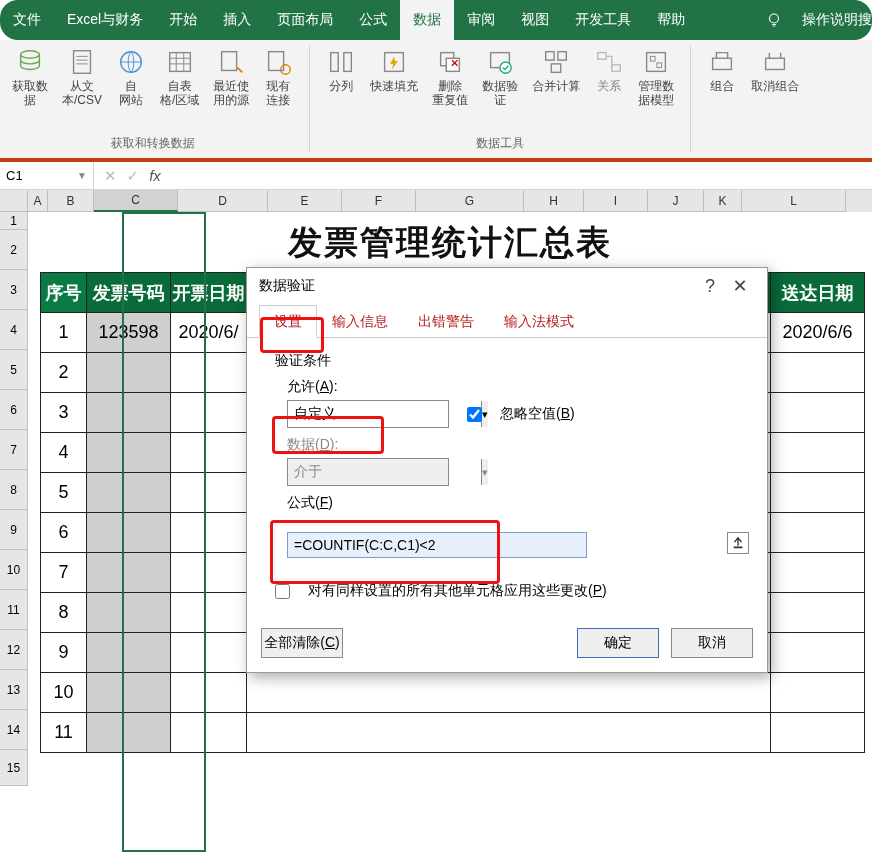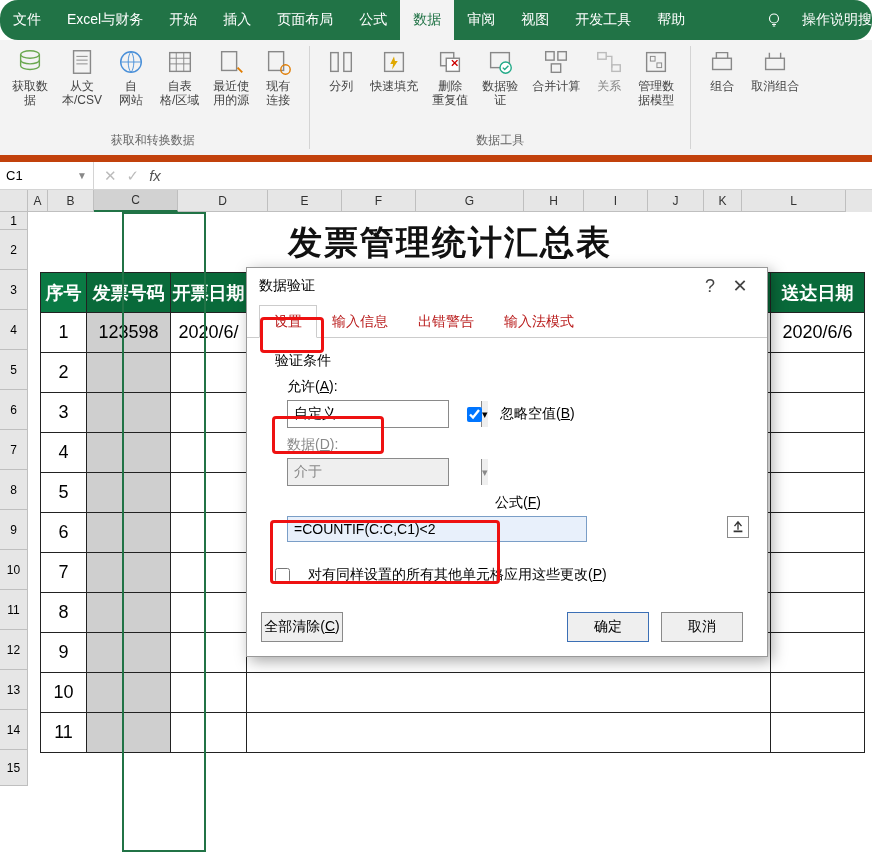--- a/index.html
+++ b/index.html
@@ -5,21 +5,21 @@
 * { box-sizing: border-box; margin: 0; padding: 0; font-family: "Microsoft YaHei", Arial, sans-serif; }
 body { width: 872px; height: 854px; overflow: hidden; background: #fff; position: relative; }
 
 
 .ribbon-tabs { background: #217346; color: #fff; display: flex; align-items: center; height: 40px; font-size: 14px; border-radius: 18px; }
 .ribbon-tabs .tab { padding: 0 13px; height: 100%; display: flex; align-items: center; cursor: pointer; }
 .ribbon-tabs .tab.active { background: #f3f3f3; color: #217346; }
 .ribbon-tabs .spacer { flex: 1; }
 .ribbon-tabs .bulb { margin: 0 6px; width: 18px; height: 18px; }
 
-.ribbon-body { background: #f3f3f3; border-bottom: 7px solid #c2410c; height: 122px; display: flex; position: relative; }
+.ribbon-body { background: #f3f3f3; border-bottom: 4px solid #c2410c; height: 122px; display: flex; position: relative; }
 .ribbon-group { display: flex; flex-direction: column; align-items: center; padding: 4px 6px 0 6px; }
 .ribbon-group .btns { display: flex; gap: 2px; }
 .ribbon-btn { display: flex; flex-direction: column; align-items: center; justify-content: flex-start; padding: 3px 6px; font-size: 12px; color: #444; line-height: 14px; text-align: center; }
 .ribbon-btn .icon { width: 30px; height: 30px; margin-bottom: 2px; }
 .ribbon-group-label { font-size: 12px; color: #666; margin-top: auto; padding: 4px 0 6px 0; }
 .ribbon-sep { width: 1px; background: #d4d4d4; margin: 6px 4px; }
 
 
 .fx-row { display: flex; align-items: center; height: 28px; border-bottom: 1px solid #d4d4d4; background: #fff; }
 .name-box { width: 94px; border-right: 1px solid #d4d4d4; height: 100%; display: flex; align-items: center; padding: 0 6px; font-size: 13px; justify-content: space-between; }
@@ -58,26 +58,26 @@
 .dialog-body { padding: 14px 18px 10px 28px; font-size: 14px; }
 .field-row { margin: 8px 0; }
 .label-under { text-decoration: underline; }
 .select-like { display: flex; align-items: center; width: 162px; height: 28px; border: 1px solid #8a8a8a; background: #fff; }
 .select-like input { flex: 1; border: none; padding: 0 6px; font-size: 14px; height: 100%; background: transparent; }
 .select-like .dd { width: 22px; height: 100%; border-left: 1px solid #8a8a8a; background: #efefef; display: flex; align-items: center; justify-content: center; font-size: 11px; }
 .select-like.disabled { background: #efefef; color: #888; }
 .select-like.disabled input { color: #888; }
 .checkbox-row { display: flex; align-items: center; gap: 18px; }
 .checkbox-row input { width: 15px; height: 15px; }
-.formula-label { margin-bottom: 4px; text-align: center; }
+.formula-label { margin-bottom: 20px; }
 .formula-input-wrap { display: flex; gap: 4px; }
 .formula-input { flex: 1; height: 26px; border: 1px solid #7a9ec7; padding: 0 6px; font-size: 14px; background: #e8f0fb; }
 .range-btn { width: 22px; height: 22px; border: 1px solid #8a8a8a; display: flex; align-items: center; justify-content: center; font-size: 13px; }
 .apply-row { margin-top: 24px; }
-.dialog-footer { display: flex; padding: 10px 24px 14px 14px; gap: 12px; }
+.dialog-footer { display: flex; padding: 10px 14px 14px 14px; gap: 12px; }
 .dialog-footer .sp { flex: 1; }
 .btn { min-width: 82px; height: 30px; border: 1px solid #8a8a8a; background: #efefef; font-size: 14px; cursor: pointer; }
 .btn.primary { border: 1px solid #3b6fb5; }
 
 
 .redbox { position: absolute; border: 3px solid #e11; border-radius: 4px; pointer-events: none; }
 
 
 svg { display: block; }
 .muted { color: #888; }

